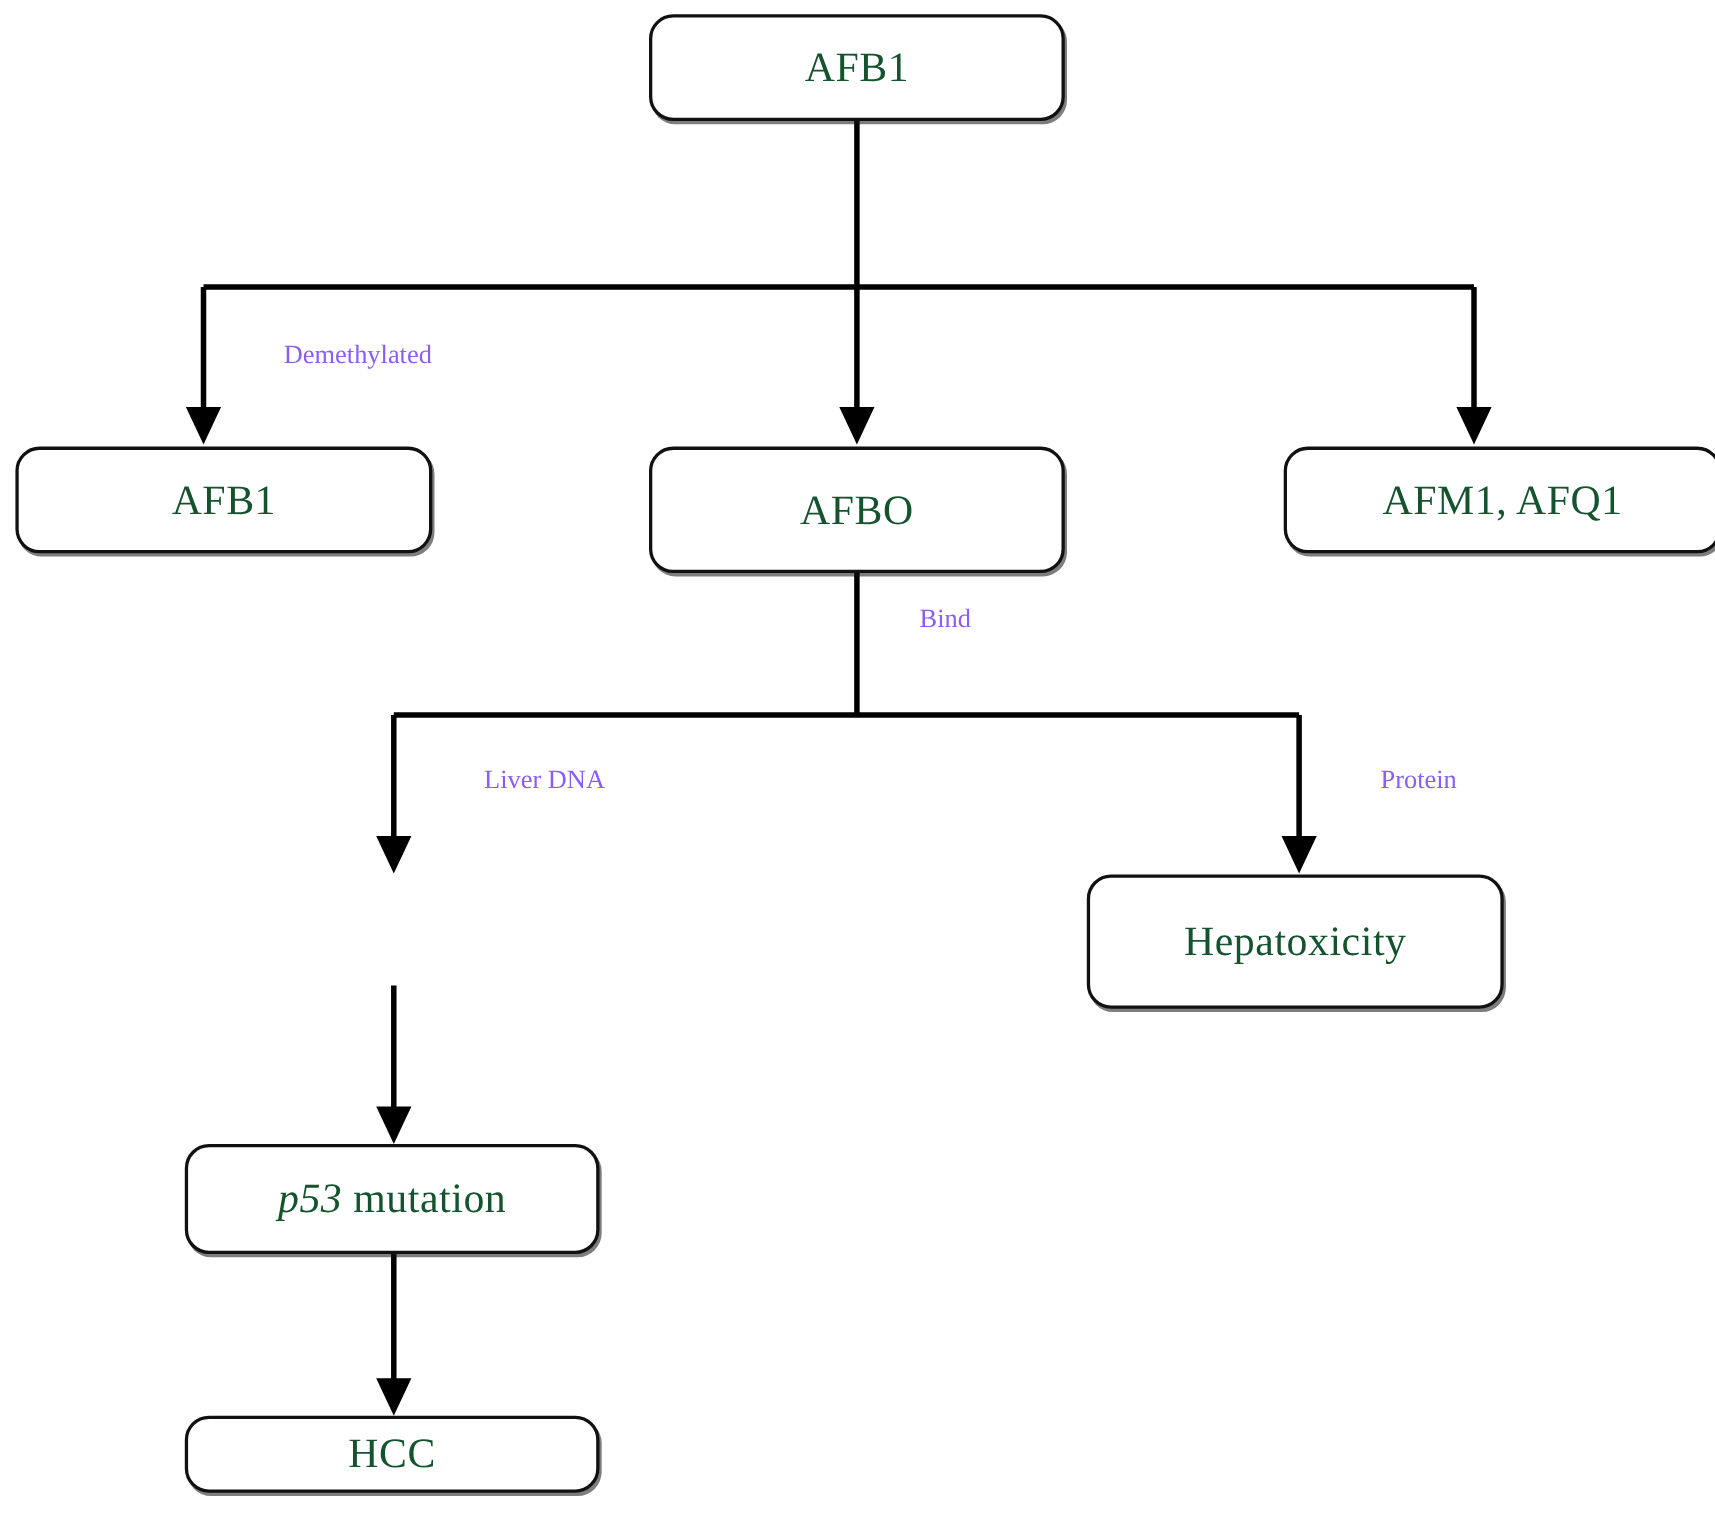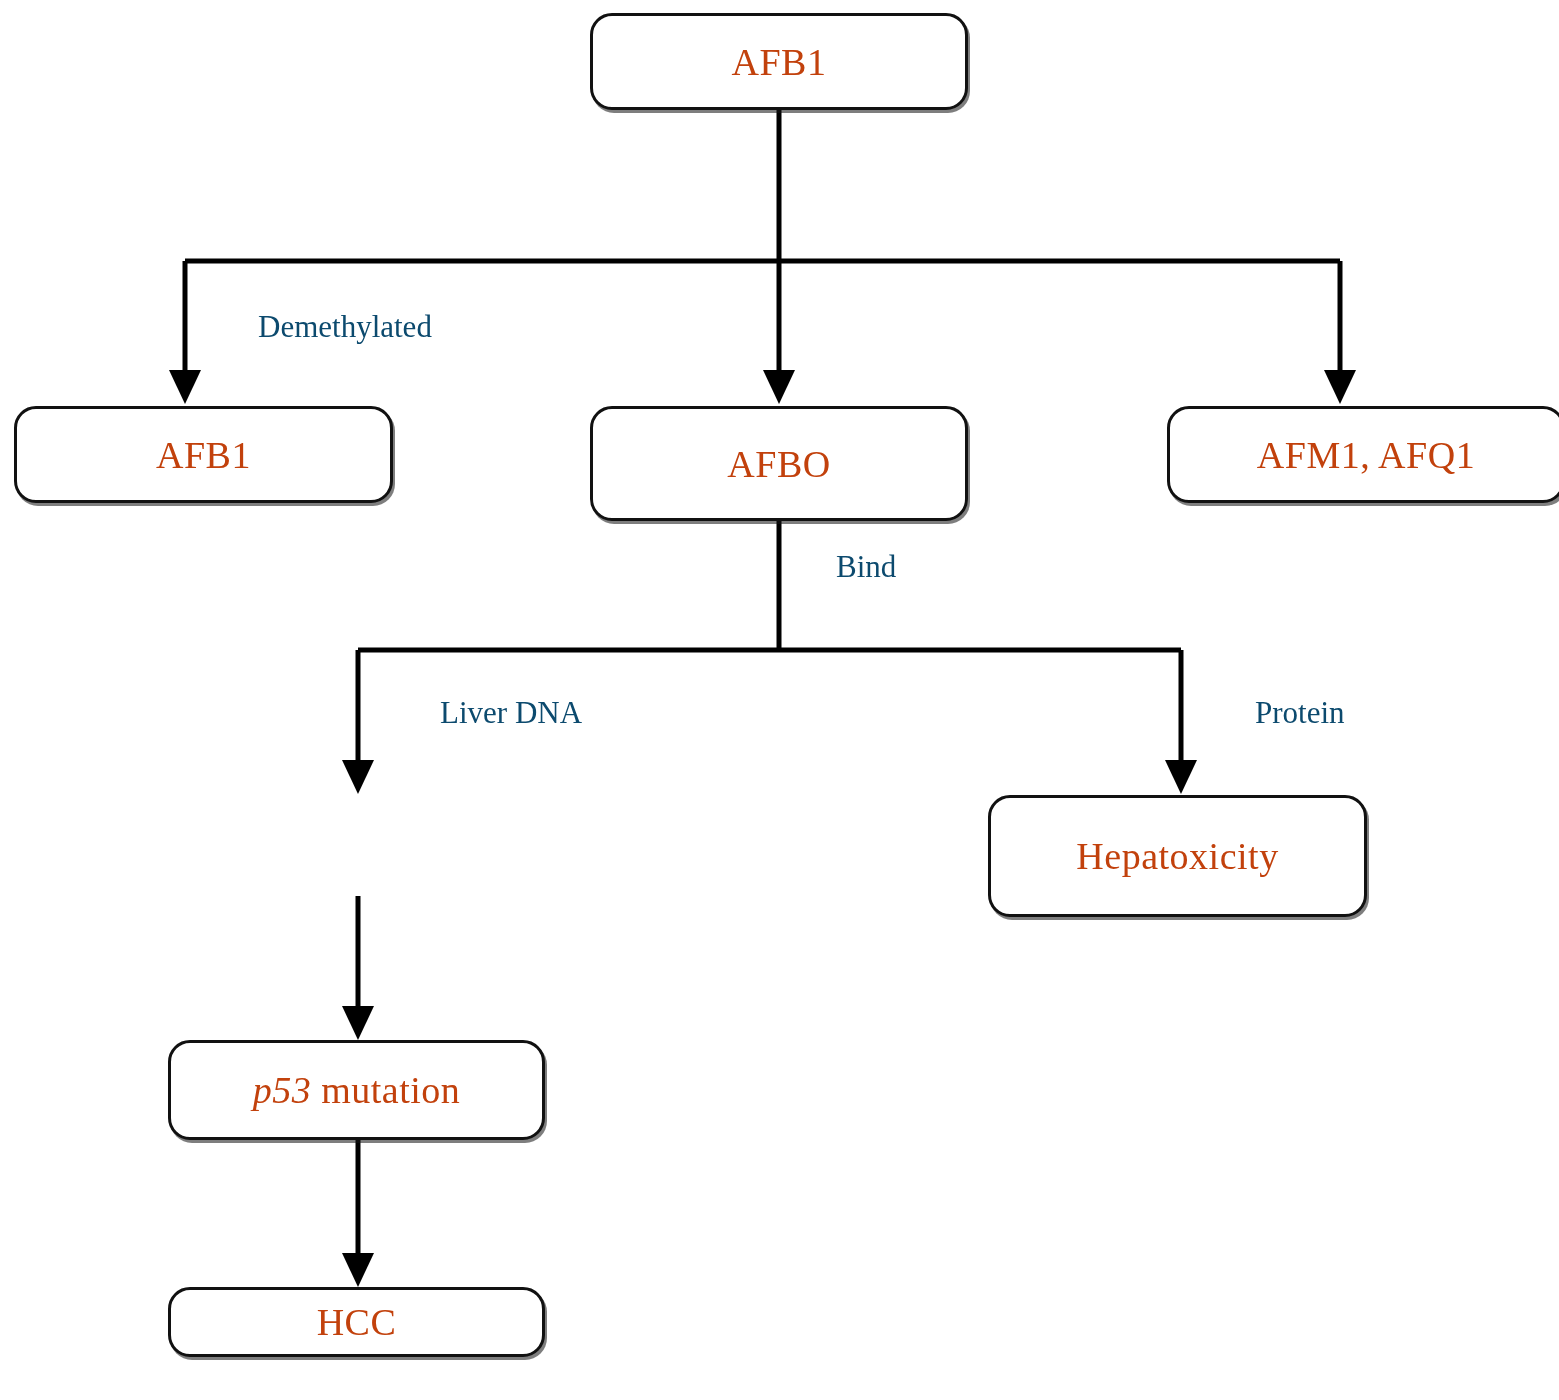--- a/index.html
+++ b/index.html
@@ -21,33 +21,33 @@
     border: 3px solid #111111;
     border-radius: 22px;
     background: #ffffff;
     display: flex;
     align-items: center;
     justify-content: center;
     box-shadow: 2px 3px 0 0 rgba(20,20,20,0.55);
   }
   .node-label {
     font-size: 38px;
-    color: #c2410c;
+    color: #14532d;
     line-height: 1;
     letter-spacing: 0.5px;
     white-space: nowrap;
   }
   .node-label .ital {
     font-style: italic;
     text-align: right;
   }
   .edge-label {
     position: absolute;
-    font-size: 31px;
-    color: #0c4a6e;
+    font-size: 24px;
+    color: #8b5cf6;
     white-space: nowrap;
     line-height: 1;
   }
   svg.wires {
     position: absolute;
     left: 0;
     top: 0;
     width: 1559px;
     height: 1400px;
     pointer-events: none;

